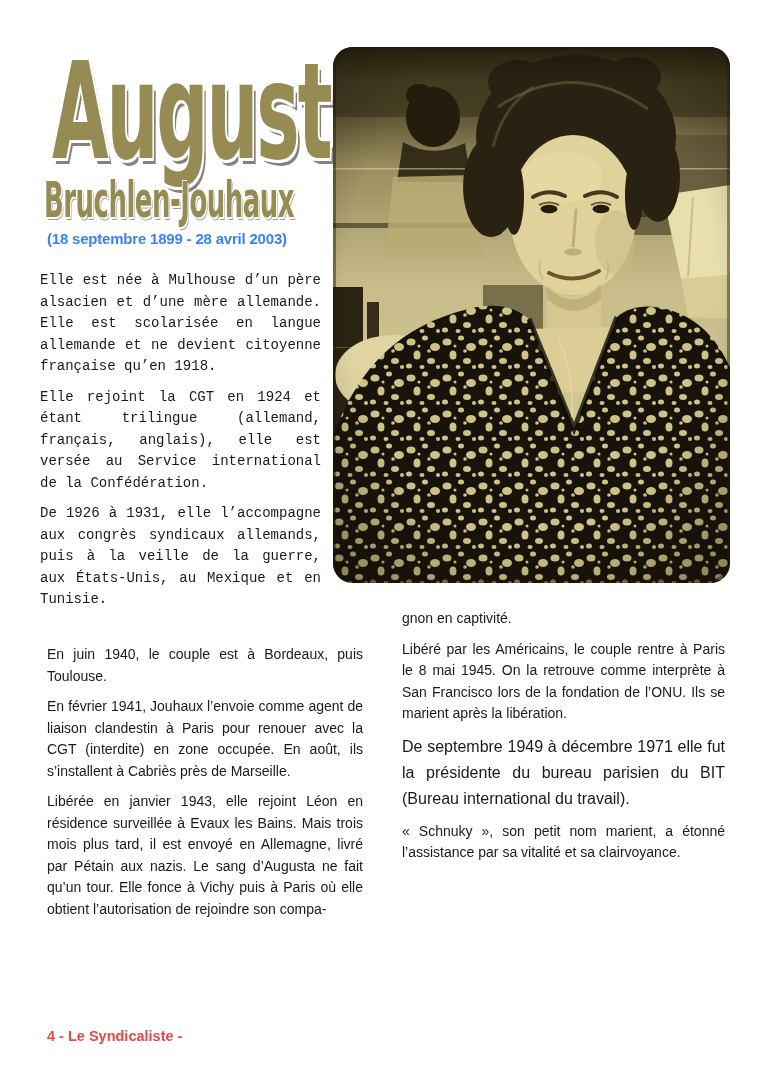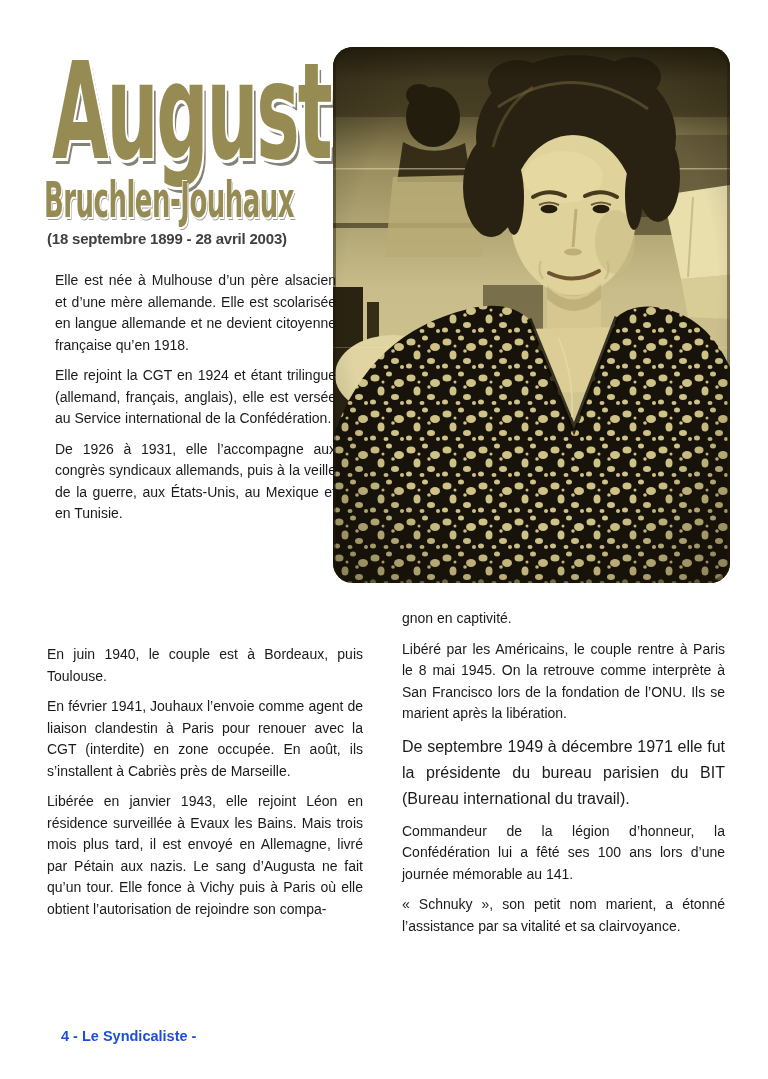--- a/index.html
+++ b/index.html
@@ -24,54 +24,54 @@
     position:absolute;left:44px;top:175px;
     font-family:"DejaVu Sans", sans-serif;
     font-size:50px;line-height:1;font-weight:bold;
     color:#968c53;letter-spacing:-1px;
     transform:scaleX(0.52);transform-origin:left top;
     text-shadow:2px 2px 0 #ffffff,-1px -1px 0 #ffffff,3px 3px 0 rgba(92,90,74,0.6);
     white-space:nowrap;
   }
   .lifespan{
     position:absolute;left:47px;top:230px;
-    font-size:15px;font-weight:bold;color:#404040;
+    font-size:15px;font-weight:bold;color:#3b82f6;
     white-space:nowrap;letter-spacing:-0.2px;
   }
 
   
   .photo-frame{
     position:absolute;left:333px;top:47px;width:397px;height:536px;
     border-radius:20px;overflow:hidden;background:#cfc48f;
     box-shadow:inset 0 0 14px 3px rgba(40,32,12,0.55);
   }
   .photo-frame svg{display:block;width:100%;height:100%;}
 
   
   .col{position:absolute;}
-  .col-left-top{left:55px;top:270px;width:281px;}
+  .col-left-top{left:40px;top:270px;width:281px;font-family:Liberation Mono, monospace;}
   .col-left-bottom{left:47px;top:644px;width:316px;}
   .col-right{left:402px;top:608px;width:323px;}
   p.body{
     margin:0 0 9px 0;font-size:14px;line-height:21.5px;
     text-align:justify;text-justify:inter-word;
   }
   p.emph{
     font-weight:normal;font-size:16px;line-height:26px;
     margin:9px 0 9px 0;text-align:justify;
   }
   p.closing{
     margin:44px 0 0 0;font-size:14px;line-height:21.5px;
     text-align:right;
   }
 
   
   .footer{
     position:absolute;left:47px;top:1028px;
-    font-size:14.5px;font-weight:bold;color:#1d4ed8;white-space:nowrap;margin-left:14px;
+    font-size:14.5px;font-weight:bold;color:#ef4444;white-space:nowrap;
   }
 </style>
 </head>
 <body>
 
 <div class="page">
 
   <div class="title">Augusta</div>
   <div class="subtitle">Bruchlen-Jouhaux</div>
   <div class="lifespan">(18 septembre 1899 - 28 avril 2003)</div>
@@ -192,19 +192,18 @@
   <div class="col col-left-bottom">
     <p class="body">En juin 1940, le couple est à Bordeaux, puis Toulouse.</p>
     <p class="body">En février 1941, Jouhaux l’envoie comme agent de liaison clandestin à Paris pour renouer avec la CGT (interdite) en zone occupée. En août, ils s’installent à Cabriès près de Marseille.</p>
     <p class="body">Libérée en janvier 1943, elle rejoint Léon en résidence surveillée à Evaux les Bains. Mais trois mois plus tard, il est envoyé en Allemagne, livré par Pétain aux nazis. Le sang d’Augusta ne fait qu’un tour. Elle fonce à Vichy puis à Paris où elle obtient l’autorisation de rejoindre son compa-</p>
   </div>
 
   <div class="col col-right">
     <p class="body">gnon en captivité.</p>
     <p class="body">Libéré par les Américains, le couple rentre à Paris le 8 mai 1945. On la retrouve comme interprète à San Francisco lors de la fondation de l’ONU. Ils se marient après la libération.</p>
     <p class="body emph">De septembre 1949 à décembre 1971 elle fut la présidente du bureau parisien du BIT (Bureau international du travail).</p>
-    <p class="body">Commandeur de la légion d’honneur, la Confédération lui a fêté ses 100 ans lors d’une journée mémorable au 141.</p>
     <p class="body">« Schnuky », son petit nom marient, a étonné l’assistance par sa vitalité et sa clairvoyance.</p>
   </div>
 
   <div class="footer">4 - Le Syndicaliste -</div>
 
 </div>
 
 </body></html>

